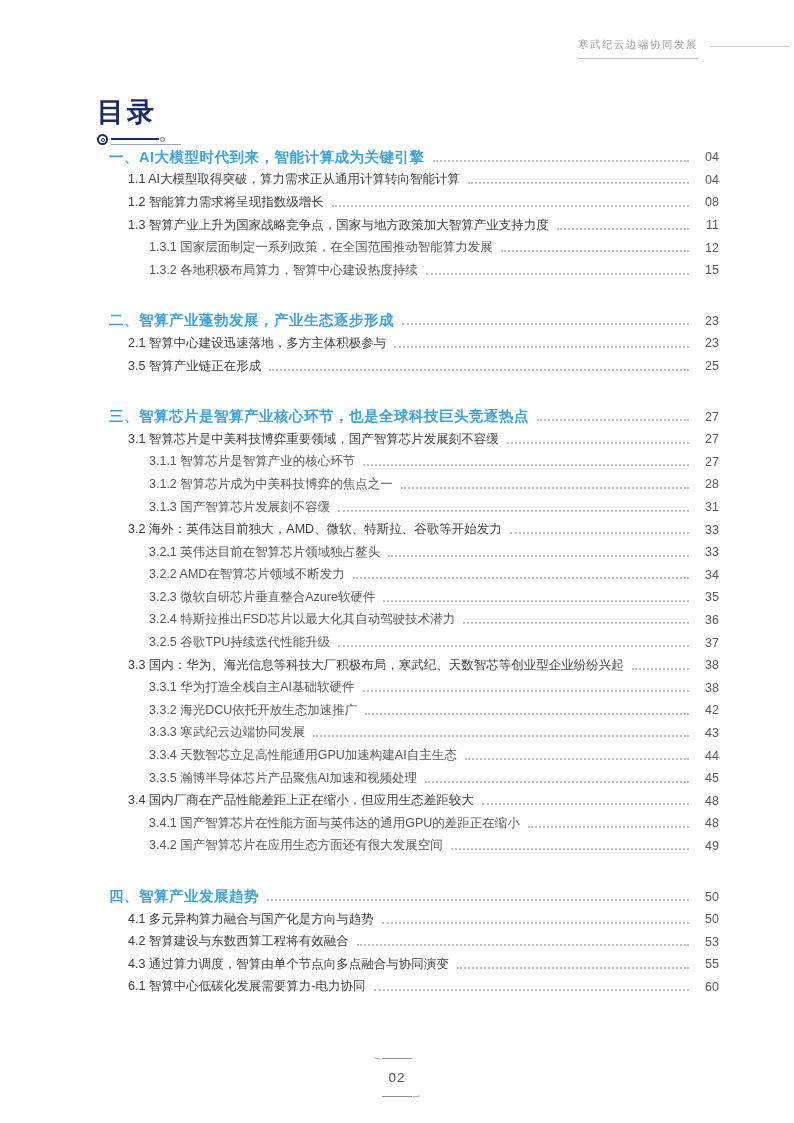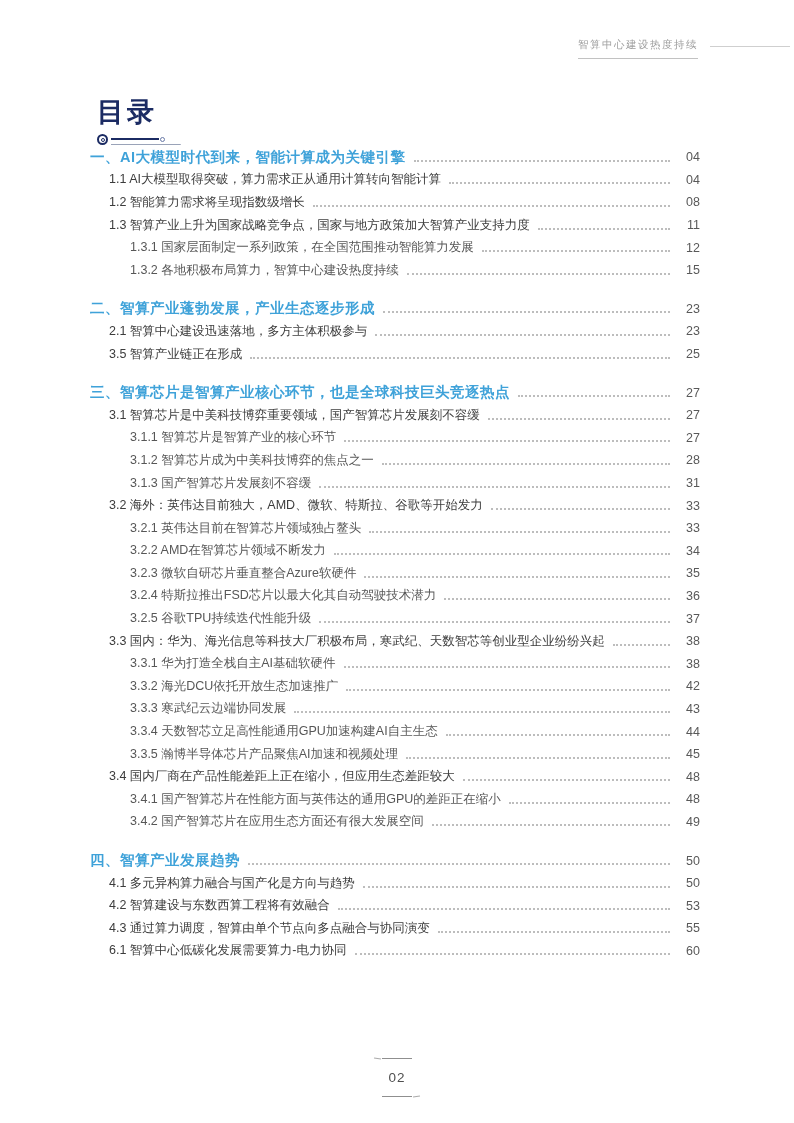--- a/index.html
+++ b/index.html
@@ -43,31 +43,31 @@
   .orn-dot {
     position:absolute; left:63px; top:4.5px; width:5px; height:5px;
     border:1px solid #6a7aa8; border-radius:50%;
   }
   .orn-line2 {
     position:absolute; left:14px; top:12px; width:70px; height:1px; background:#9aa3b8;
     border-radius:0 0 2px 0;
   }
 
   
-  .toc-list { position:absolute; top:146px; left:90px; width:610px; }
+  .toc-list { position:absolute; top:146px; left:109px; width:610px; }
   .row { display:flex; align-items:center; height:22.6px; }
   .row .lbl { flex-shrink:0; white-space:nowrap; }
   .row .leader {
     flex:1; min-width:16px; height:9px; margin:0 6px 0 8px;
     border-bottom:2px dotted #bdbdbd;
   }
   .row .pg { flex-shrink:0; width:24px; text-align:right;
     font-size:12.5px; color:#595959; }
   .row.l1 .lbl { font-size:14.5px; font-weight:bold; color:#3fa2d9; letter-spacing:0.5px; }
-  .row.l1.gap { margin-top:16px; }
+  .row.l1.gap { margin-top:28px; }
   .row.l2 { padding-left:19px; }
   .row.l2 .lbl { font-size:12.5px; color:#3c3c3c; }
   .row.l3 { padding-left:40px; }
   .row.l3 .lbl { font-size:12.5px; color:#575757; }
 
   
   .footer {
     position:absolute; top:1058px; left:0; right:0;
     display:flex; justify-content:center; align-items:center; gap:11px;flex-direction:column;
   }
@@ -78,21 +78,21 @@
   .pg-line.left::before  { left:-8px; transform:rotate(8deg); }
   .pg-line.right::before { right:-8px; transform:rotate(-8deg); }
   .footer-num { font-size:13.5px; color:#4f4f4f; letter-spacing:1px; }
 </style>
 </head>
 <body>
 
 <div class="page">
 
   <div class="header">
-    <span class="header-title">智算中心建设热度持续</span>
+    <span class="header-title">寒武纪云边端协同发展</span>
     <span class="header-rule"></span>
   </div>
 
   <div class="toc-title-block">
     <div class="toc-title">目录</div>
     <div class="ornament">
       <span class="orn-circle"></span>
       <span class="orn-line1"></span>
       <span class="orn-dot"></span>
       <span class="orn-line2"></span>

